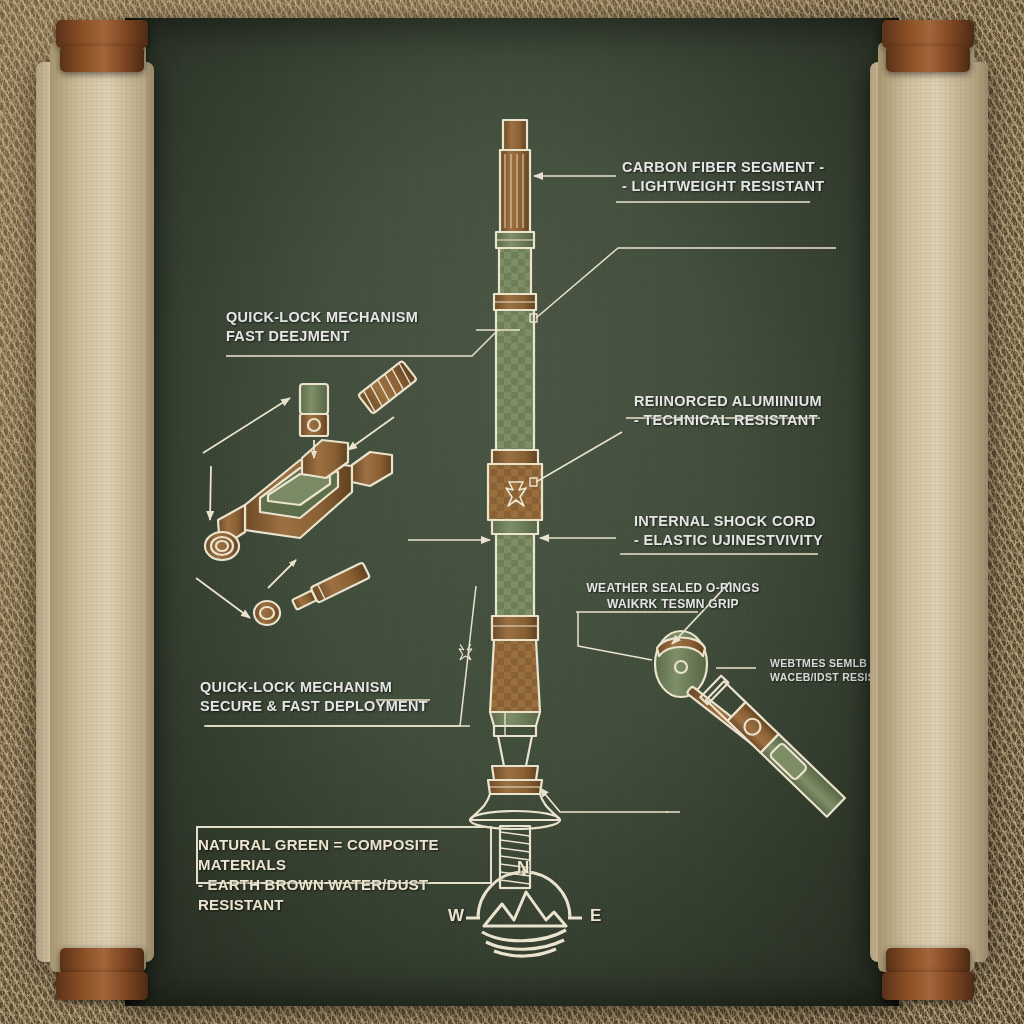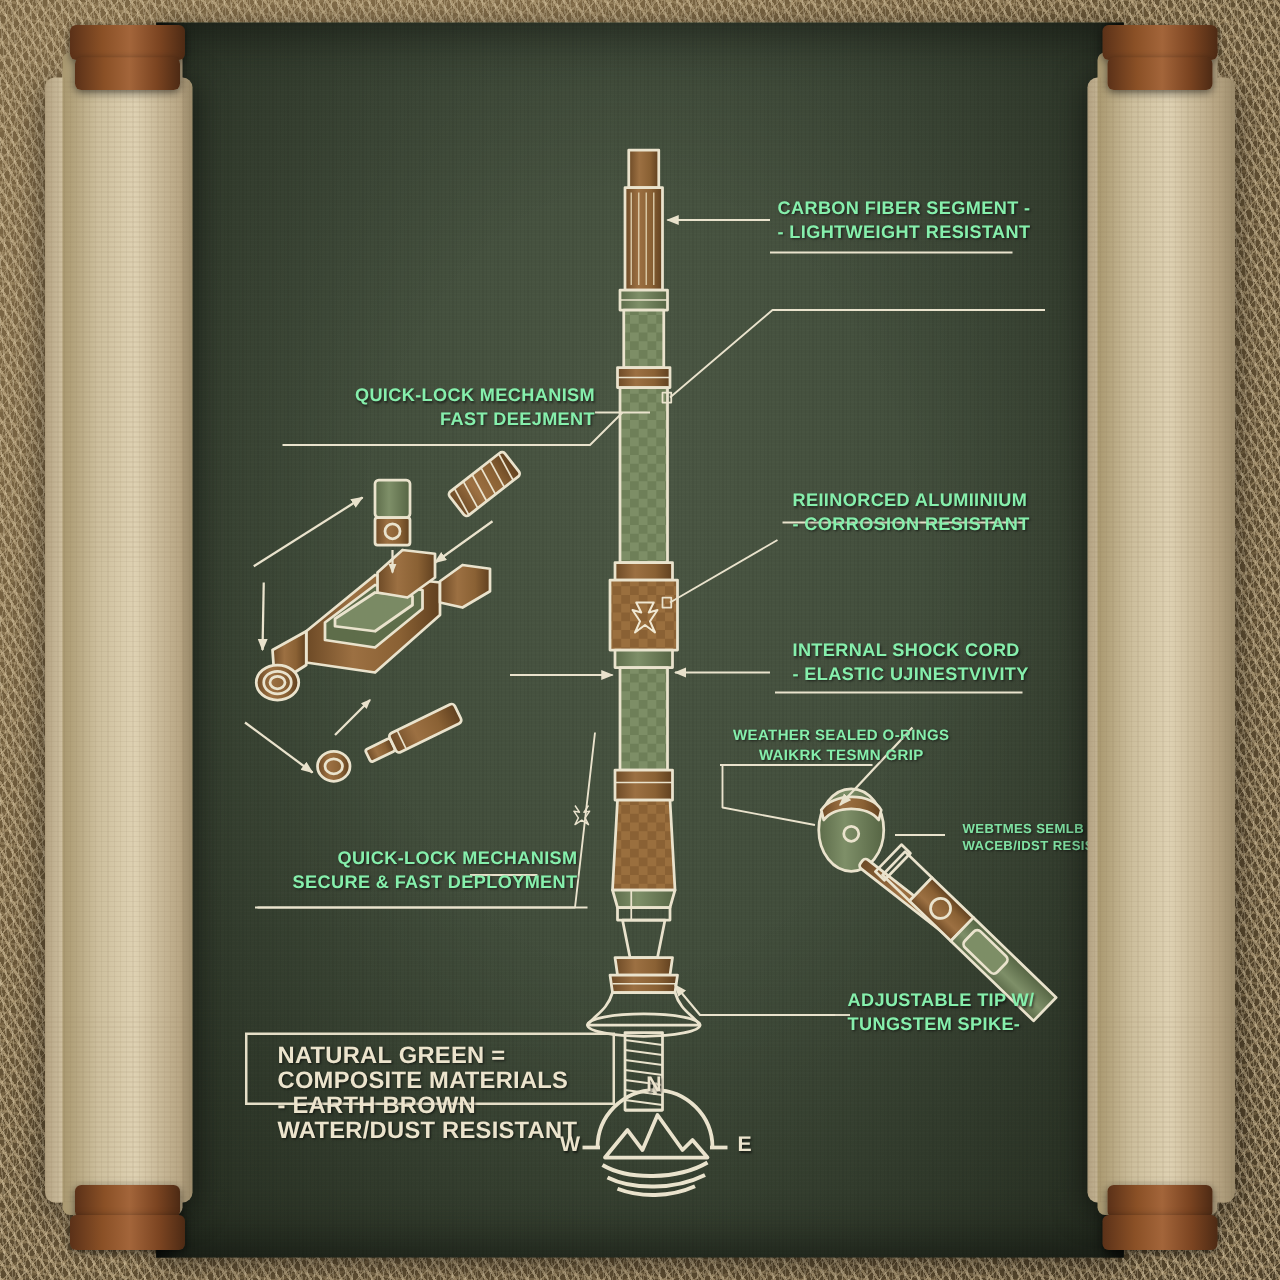--- a/index.html
+++ b/index.html
@@ -79,30 +79,30 @@
 
   
   .title{position:absolute;left:0;right:0;top:42px;text-align:center;
     color:#ece3cb;font-size:26px;font-weight:bold;letter-spacing:.6px;
     font-family:"Liberation Sans",sans-serif;
     text-shadow:1px 1px 2px rgba(0,0,0,.55);}
   .footer{position:absolute;left:0;right:0;top:964px;text-align:center;
     color:#ece3cb;font-size:21px;font-weight:bold;letter-spacing:.5px;
     text-shadow:1px 1px 2px rgba(0,0,0,.55);}
 
-  .anno{position:absolute;color:#86efac;font-size:14.5px;font-weight:bold;
+  .anno{position:absolute;color:#e5e5e5;font-size:14.5px;font-weight:bold;
     line-height:19px;letter-spacing:.3px;text-shadow:1px 1px 2px rgba(0,0,0,.6);}
   .anno.r{text-align:left;}
-  .anno.l{text-align:right;}
+  .anno.l{text-align:left;}
   .anno.tiny{font-size:10.5px;line-height:14px;opacity:.92;}
   .anno.small{font-size:12px;line-height:16px;text-align:center;}
 
   .legend{position:absolute;left:196px;top:826px;width:292px;height:54px;
     border:2px solid #e6dfc8;}
-  .legend-txt{position:absolute;left:24px;top:7px;color:#ece4cd;font-size:19px;
+  .legend-txt{position:absolute;left:0;top:7px;color:#ece4cd;font-size:15px;
     font-weight:bold;line-height:20px;letter-spacing:.2px;
     text-shadow:1px 1px 2px rgba(0,0,0,.6);}
 
   .compass-lbl{position:absolute;color:#ece4cd;font-size:17px;font-weight:bold;
     text-shadow:1px 1px 2px rgba(0,0,0,.6);}
 
   svg.ov{position:absolute;left:0;top:0;width:1024px;height:1024px;overflow:visible;}
 </style>
 </head>
 <body>
@@ -324,42 +324,38 @@
     <div>- LIGHTWEIGHT RESISTANT</div>
   </div>
 
   <div class="anno l" style="left:226px;top:308px;width:250px;">
     <div>QUICK-LOCK MECHANISM</div>
     <div>FAST DEEJMENT</div>
   </div>
 
   <div class="anno r" style="left:634px;top:376px;width:230px;margin-top:16px;">
     <div>REIINORCED ALUMIINIUM</div>
-    <div>- CORROSION RESISTANT</div>
+    <div>- TECHNICAL RESISTANT</div>
   </div>
 
   <div class="anno r" style="left:634px;top:512px;width:230px;">
     <div>INTERNAL SHOCK CORD</div>
     <div>- ELASTIC UJINESTVIVITY</div>
   </div>
 
   <div class="anno r small" style="left:578px;top:580px;width:190px;">
     <div>WEATHER SEALED O-RINGS</div>
     <div>WAIKRK TESMN GRIP</div>
   </div>
 
   <div class="anno l" style="left:200px;top:678px;width:262px;">
     <div>QUICK-LOCK MECHANISM</div>
     <div>SECURE &amp; FAST DEPLOYMENT</div>
   </div>
 
-  <div class="anno r" style="left:678px;top:792px;width:210px;">
-    <div>ADJUSTABLE TIP W/</div>
-    <div>TUNGSTEM SPIKE-</div>
-  </div>
 
   <div class="anno r tiny" style="left:770px;top:656px;width:150px;">
     <div>WEBTMES SEMLB OHNSB</div>
     <div>WACEB/IDST RESISTANT</div>
   </div>
 
   <div class="legend">
     <div class="legend-txt">
       <div>NATURAL GREEN = COMPOSITE MATERIALS</div>
       <div>- EARTH BROWN  WATER/DUST RESISTANT</div>

